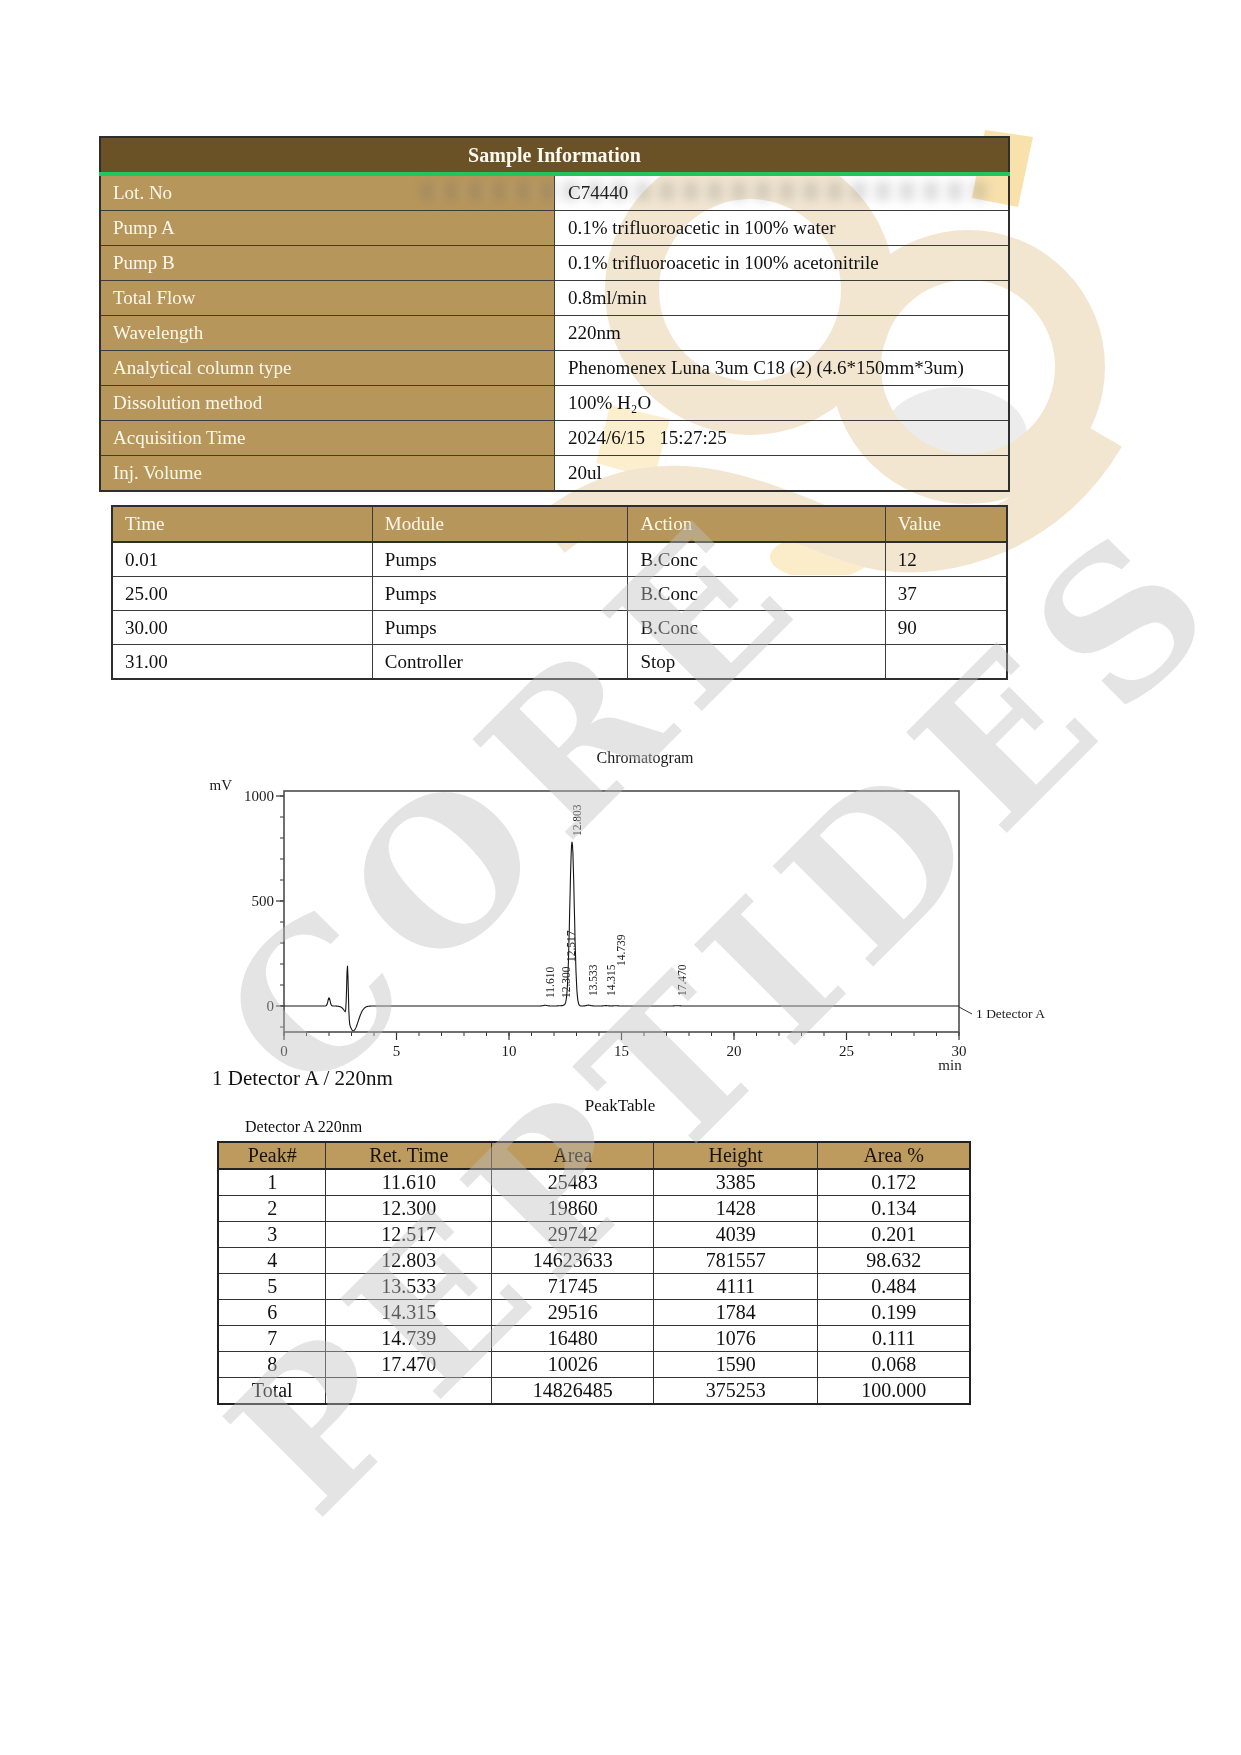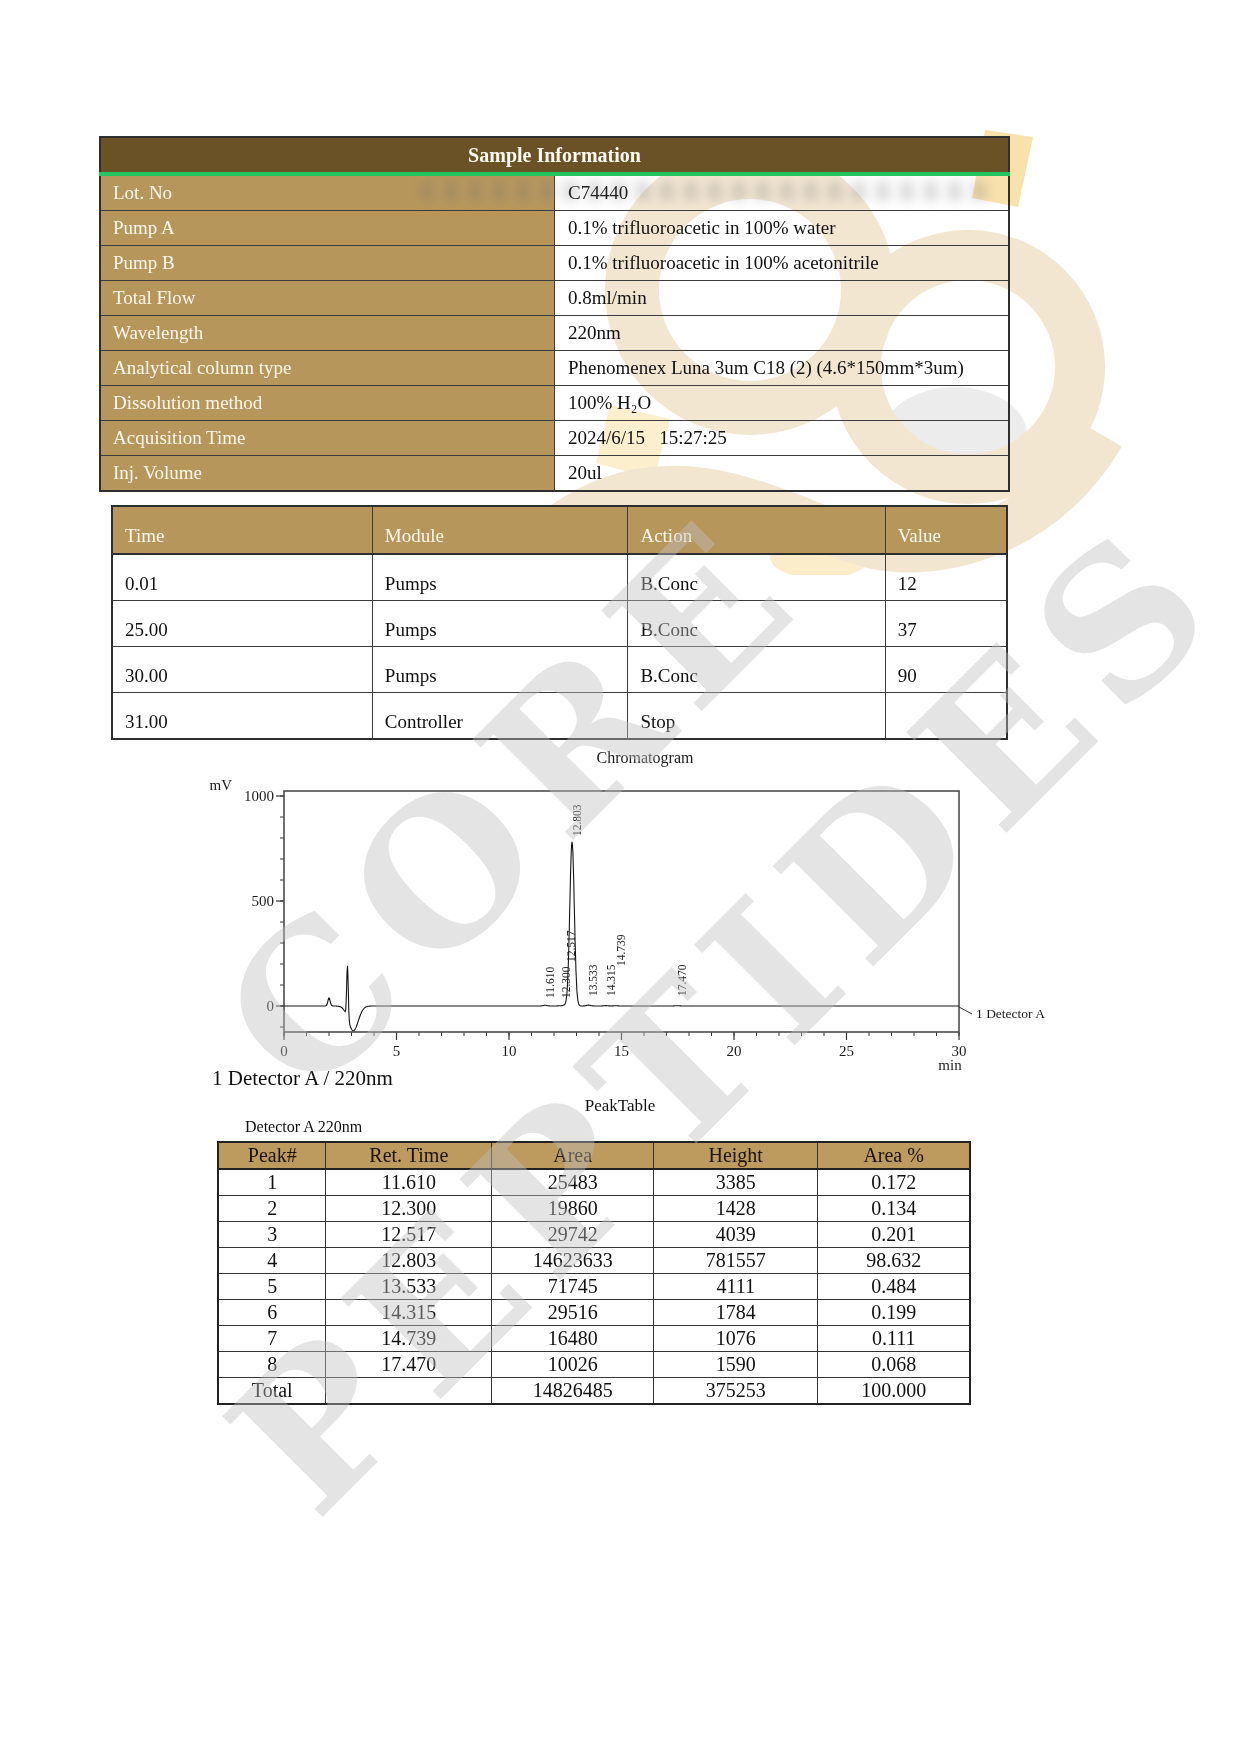--- a/index.html
+++ b/index.html
@@ -17,21 +17,21 @@
   td,th{overflow:hidden;}
   
   .sample-table{left:99px;top:136px;width:911px;border:2px solid #2e2e2e;font-size:19px;}
   .sample-table .title-row td{height:32px;background:#6a5226;color:#fdfaf2;text-align:center;
         font-weight:bold;font-size:20px;border-bottom:4px solid #22c55e;}
   .sample-table td{border:1px solid #3c3c3c;}
   .sample-table .l-cell{width:300px;background:#b7965b;color:#fdf8ec;padding:0 0 0 12px;height:34px;}
   .sample-table .v-cell{background:transparent;color:#111;padding:0 0 0 13px;white-space:pre;margin-top:24px;}
   
   .program-table{left:111px;top:505px;width:897px;border:2px solid #2e2e2e;font-size:19px;}
-  .program-table td{border:1px solid #3c3c3c;padding:12px 0 0 12px;height:33px;background:transparent;}
+  .program-table td{border:1px solid #3c3c3c;padding:0 0 0 12px;height:33px;background:transparent;}
   .program-table .hdr td{background:#b7965b;color:#fdf8ec;height:34px;border-bottom:2px solid #2e2e2e;}
   .col-time{width:29.3%;} .col-module{width:28.8%;} .col-action{width:29.0%;} .col-value{width:12.9%;}
   
   .peak-table{left:217px;top:1141px;width:754px;border:2px solid #222;font-size:20px;text-align:center;}
   .peak-table td{border:1px solid #333;height:21px;background:transparent;}
   .peak-table .hdr td{background:#bd9a5e;color:#191308;height:22px;border-bottom:2px solid #222;}
   .pc0{width:14.2%;} .pc1{width:22.1%;} .pc2{width:21.6%;} .pc3{width:21.9%;} .pc4{width:20.2%;}
   
   .chart-caption{position:absolute;left:212px;top:1066px;font-size:21px;z-index:2;}
   .peak-title{position:absolute;left:150px;top:1096px;width:940px;text-align:center;font-size:17px;z-index:2;}

